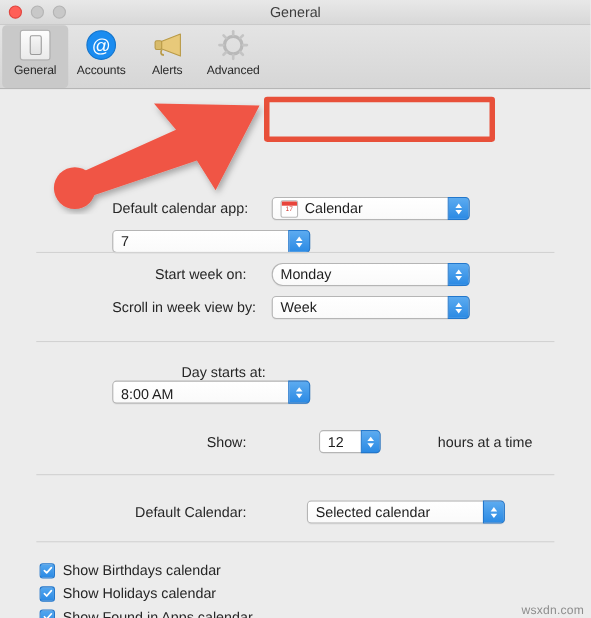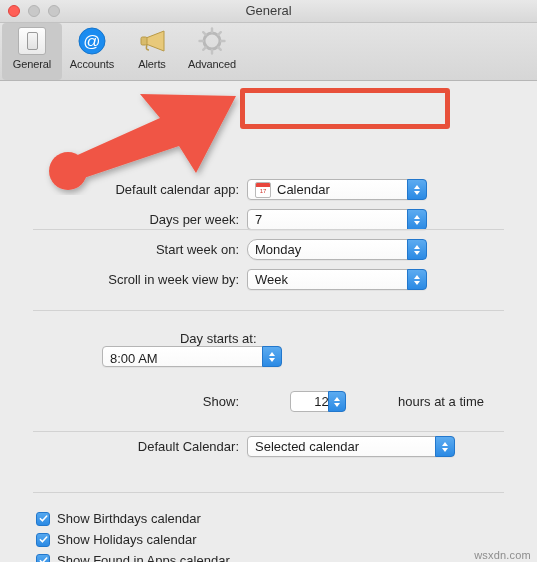--- a/index.html
+++ b/index.html
@@ -114,21 +114,21 @@
     position: absolute;
     display: flex;
     align-items: center;
     white-space: nowrap;
   }
   .field-label {
     font-size: 13px;
     color: #262626;
     text-align: right;
     width: 145px;
-    padding-right: 8px;
+    padding-right: 23px;
     box-sizing: border-box;
   }
 
   
   .popup {
     position: relative;
     height: 21px;
     background: linear-gradient(to bottom, #ffffff, #fafafa);
     border: 1px solid #b5b5b5;
     border-radius: 4px;
@@ -195,21 +195,20 @@
     height: 21px;
     background: #ffffff;
     border: 1px solid #b5b5b5;
     border-radius: 4px;
     box-sizing: border-box;
     display: flex;
     align-items: center;
     padding-left: 7px;
     font-size: 13px;
     color: #1d1d1d;
-    justify-content: center;
   }
   .stepper .arrows {
     position: absolute;
     right: -1px; top: -1px; bottom: -1px;
     width: 18px;
     background: linear-gradient(to bottom, #5cabf0, #2b8ae4);
     border: 1px solid #2277cc;
     border-radius: 0 4px 4px 0;
     box-sizing: border-box;
     display: flex;
@@ -374,21 +373,20 @@
         </span>
         <span>Calendar</span>
         <span class="arrows">
           <span class="chev up"></span>
             <span class="chev down"></span>
         </span>
       </div>
     </div>
 
     <div class="row" style="left:102px; top:128px;">
-      <div class="field-label">Days per week:</div>
       <div class="popup" style="width:180px;">
         <span>7</span>
         <span class="arrows">
           <span class="chev up"></span>
             <span class="chev down"></span>
         </span>
       </div>
     </div>
 
     <div class="row" style="left:102px; top:158px;">
@@ -435,23 +433,23 @@
           <span class="chev up"></span>
             <span class="chev down"></span>
         </span>
       </div>
       <div class="suffix">hours at a time</div>
     </div>
 
     <div class="divider" style="top:229px;"></div>
     <div class="divider" style="top:350px;"></div>
 
-    <div class="row" style="left:102px; top:355px;">
+    <div class="row" style="left:102px; top:374px;gap:32px;">
       <div class="field-label">Default Calendar:</div>
-      <div class="popup" style="width:208px;">
+      <div class="popup" style="width:180px;">
         <span>Selected calendar</span>
         <span class="arrows">
           <span class="chev up"></span>
             <span class="chev down"></span>
         </span>
       </div>
     </div>
 
     <div class="divider" style="top:411px;"></div>
 

